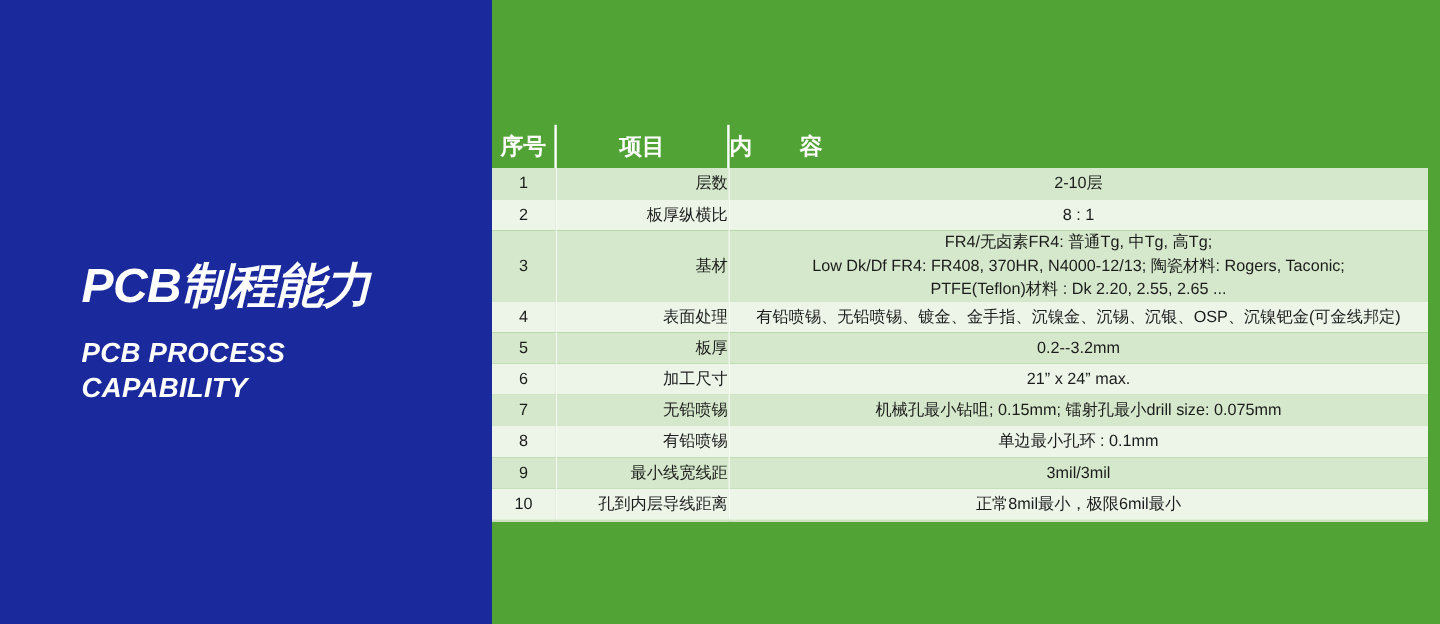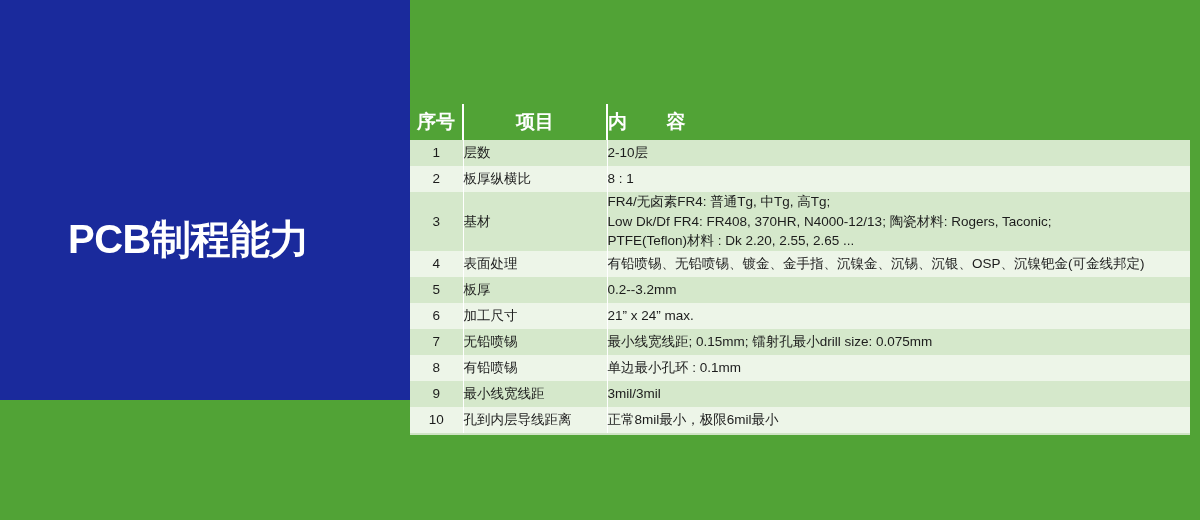--- a/index.html
+++ b/index.html
@@ -17,24 +17,25 @@
     position: relative;
     width: 1200px;
     height: 520px;
     background: #51a336;
     display: flex;
   }
 
   
   #left-panel {
     width: 410px;
-    height: 400px;
+    height: 520px;
     background: #1a2a9c;
     position: relative;
     flex: 0 0 410px;
+    font-style: italic;
   }
 
   #title-block {
     position: absolute;
     left: 68px;
     top: 218px;
     width: 330px;
   }
 
   #main-title {
@@ -93,43 +94,47 @@
 
   #spec-table tbody td {
     height: 26px;
     padding: 0 0 0 0;
     color: #1c1c1c;
     font-size: 13.5px;
     border-right: 1px solid #ffffff;
     vertical-align: middle;
     line-height: 1.45;
   }
-  #spec-table tbody td:last-child { border-right: none; }
+  #spec-table tbody td:last-child { border-right: none; text-align: center; }
 
   #spec-table tbody tr.odd  td { background: #d5e8cb; }
   #spec-table tbody tr.even td { background: #edf5e8; }
 
   #spec-table tbody tr:last-child td { border-bottom: 2px solid #cfe3c4; margin-left: 12px; }
 
   td.cell-no   { text-align: center; }
-  td.cell-item { padding-left: 16px; }
+  td.cell-item { padding-left: 16px; text-align: right; }
   td.cell-cont { padding-left: 14px; padding-top: 2px; padding-bottom: 2px; }
 
   .multiline { white-space: pre-line; line-height: 1.52; }
 
   tr.tall td { height: 62px; }
 </style>
 </head>
 <body>
 
 <div id="page">
 
   <div id="left-panel">
     <div id="title-block">
       <div id="main-title">PCB制程能力</div>
+      <div id="subtitle">
+        <span class="sub-line">PCB PROCESS</span>
+        <span class="sub-line">CAPABILITY</span>
+      </div>
     </div>
   </div>
 
   <div id="right-panel">
 
     <table id="spec-table">
       <colgroup>
         <col class="c-no">
         <col class="c-item">
         <col class="c-cont">
@@ -170,21 +175,21 @@
             <td class="cell-cont">0.2--3.2mm</td>
           </tr>
           <tr class="even">
             <td class="cell-no">6</td>
             <td class="cell-item">加工尺寸</td>
             <td class="cell-cont">21”  x 24”   max.</td>
           </tr>
           <tr class="odd">
             <td class="cell-no">7</td>
             <td class="cell-item">无铅喷锡</td>
-            <td class="cell-cont">最小线宽线距; 0.15mm;        镭射孔最小drill size: 0.075mm</td>
+            <td class="cell-cont">机械孔最小钻咀; 0.15mm;        镭射孔最小drill size: 0.075mm</td>
           </tr>
           <tr class="even">
             <td class="cell-no">8</td>
             <td class="cell-item">有铅喷锡</td>
             <td class="cell-cont">单边最小孔环 : 0.1mm</td>
           </tr>
           <tr class="odd">
             <td class="cell-no">9</td>
             <td class="cell-item">最小线宽线距</td>
             <td class="cell-cont">3mil/3mil</td>

